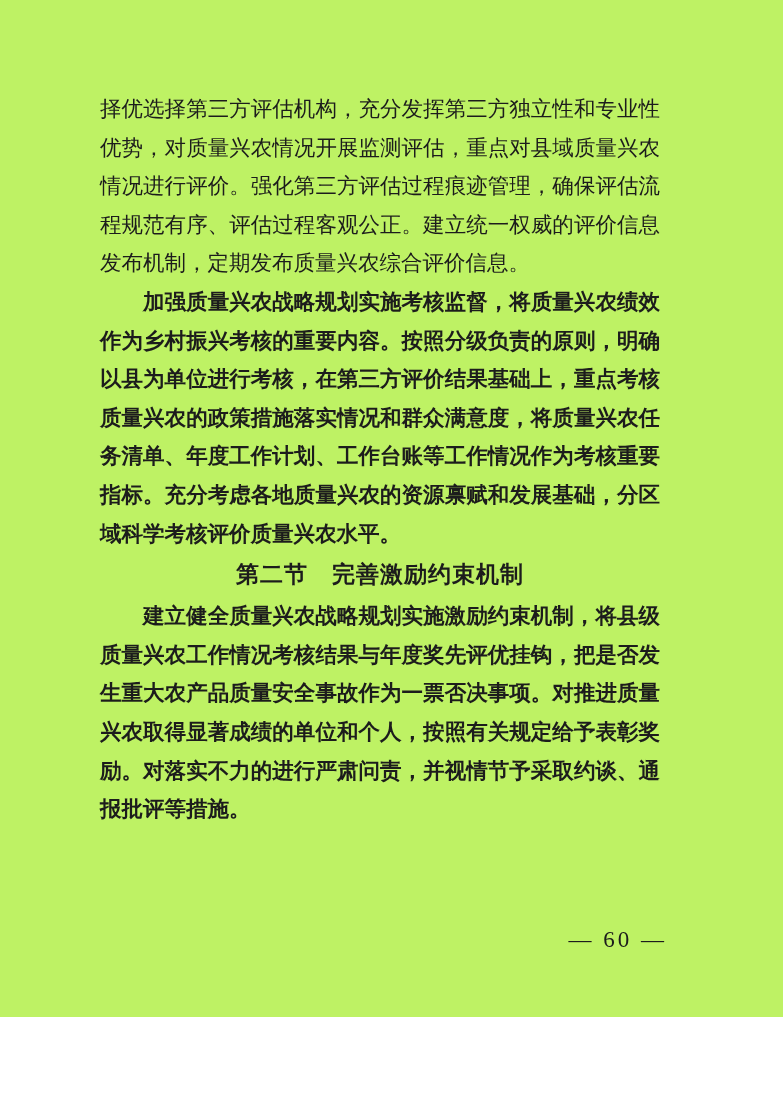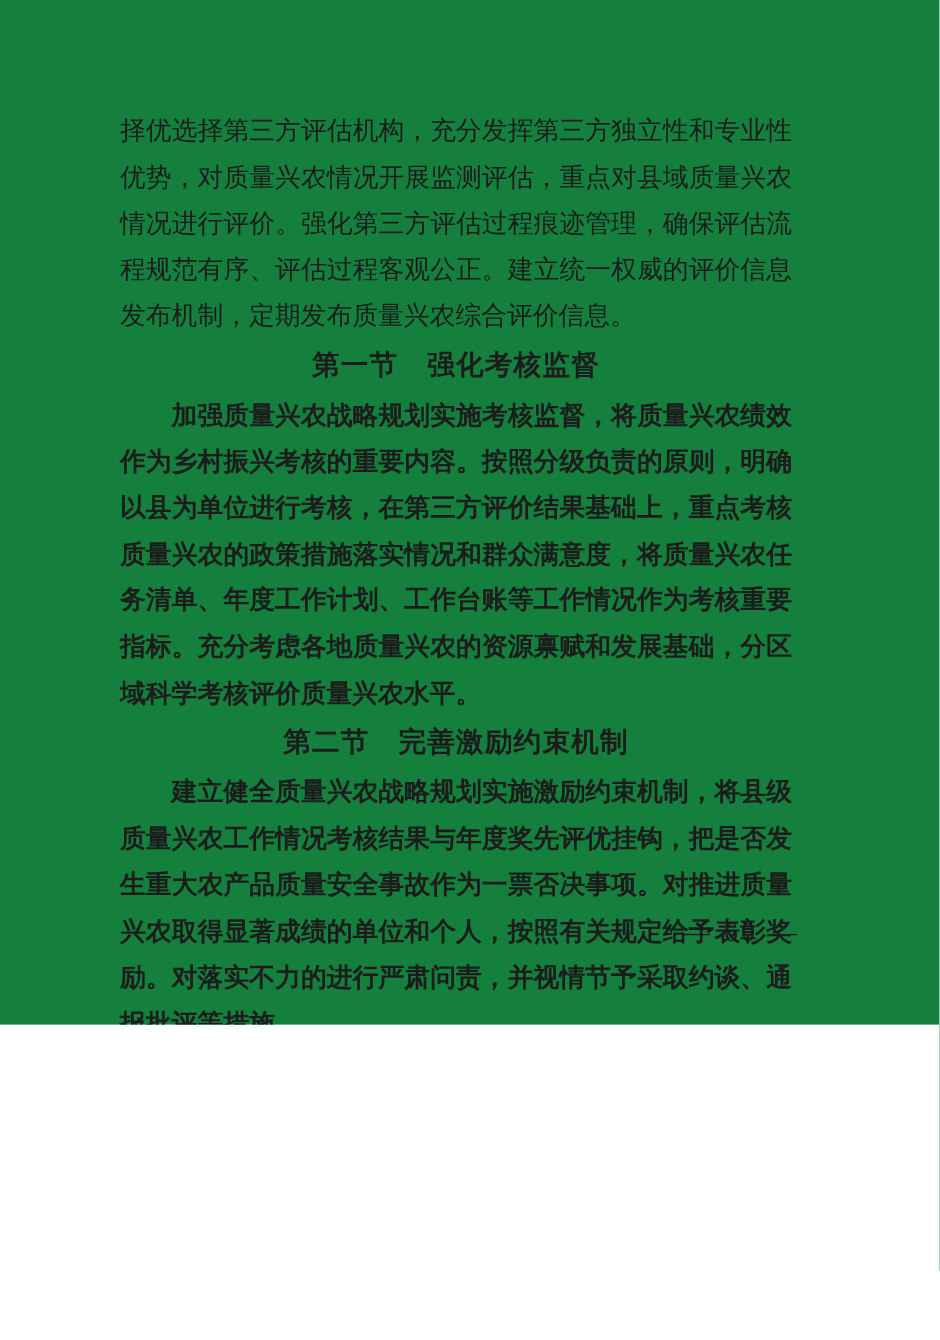--- a/index.html
+++ b/index.html
@@ -3,22 +3,22 @@
 <meta charset="utf-8">
 <style>
   html, body {
     margin: 0;
     padding: 0;
     background: #ffffff;
   }
   .page {
     position: relative;
     width: 783px;
-    height: 854px;
-    background: #15803d;
+    height: 1017px;
+    background: #bef264;
     overflow: hidden;
     font-family: "Liberation Serif", serif;
     color: #1c1c1c;
   }
   .content {
     position: absolute;
     left: 100px;
     top: 90px;
     width: 560px;
   }
@@ -63,21 +63,20 @@
 </style>
 </head>
 <body>
 
 <div class="page">
   <div class="content">
 
     <p class="body-text">择优选择第三方评估机构，充分发挥第三方独立性和专业性优势，对质量兴农情况开展监测评估，重点对县域质量兴农情况进行评价。强化第三方评估过程痕迹管理，确保评估流程规范有序、评估过程客观公正。建立统一权威的评价信息发布机制，定期发布质量兴农综合评价信息。</p>
 
 
-    <h2 class="section-heading">第一节　强化考核监督</h2>
 
     <p class="body-text indented">加强质量兴农战略规划实施考核监督，将质量兴农绩效作为乡村振兴考核的重要内容。按照分级负责的原则，明确以县为单位进行考核，在第三方评价结果基础上，重点考核质量兴农的政策措施落实情况和群众满意度，将质量兴农任务清单、年度工作计划、工作台账等工作情况作为考核重要指标。充分考虑各地质量兴农的资源禀赋和发展基础，分区域科学考核评价质量兴农水平。</p>
 
     <h2 class="section-heading">第二节　完善激励约束机制</h2>
 
     <p class="body-text indented">建立健全质量兴农战略规划实施激励约束机制，将县级质量兴农工作情况考核结果与年度奖先评优挂钩，把是否发生重大农产品质量安全事故作为一票否决事项。对推进质量兴农取得显著成绩的单位和个人，按照有关规定给予表彰奖励。对落实不力的进行严肃问责，并视情节予采取约谈、通报批评等措施。</p>
 
   </div>
 
   <div class="page-number">— 60 —</div>

